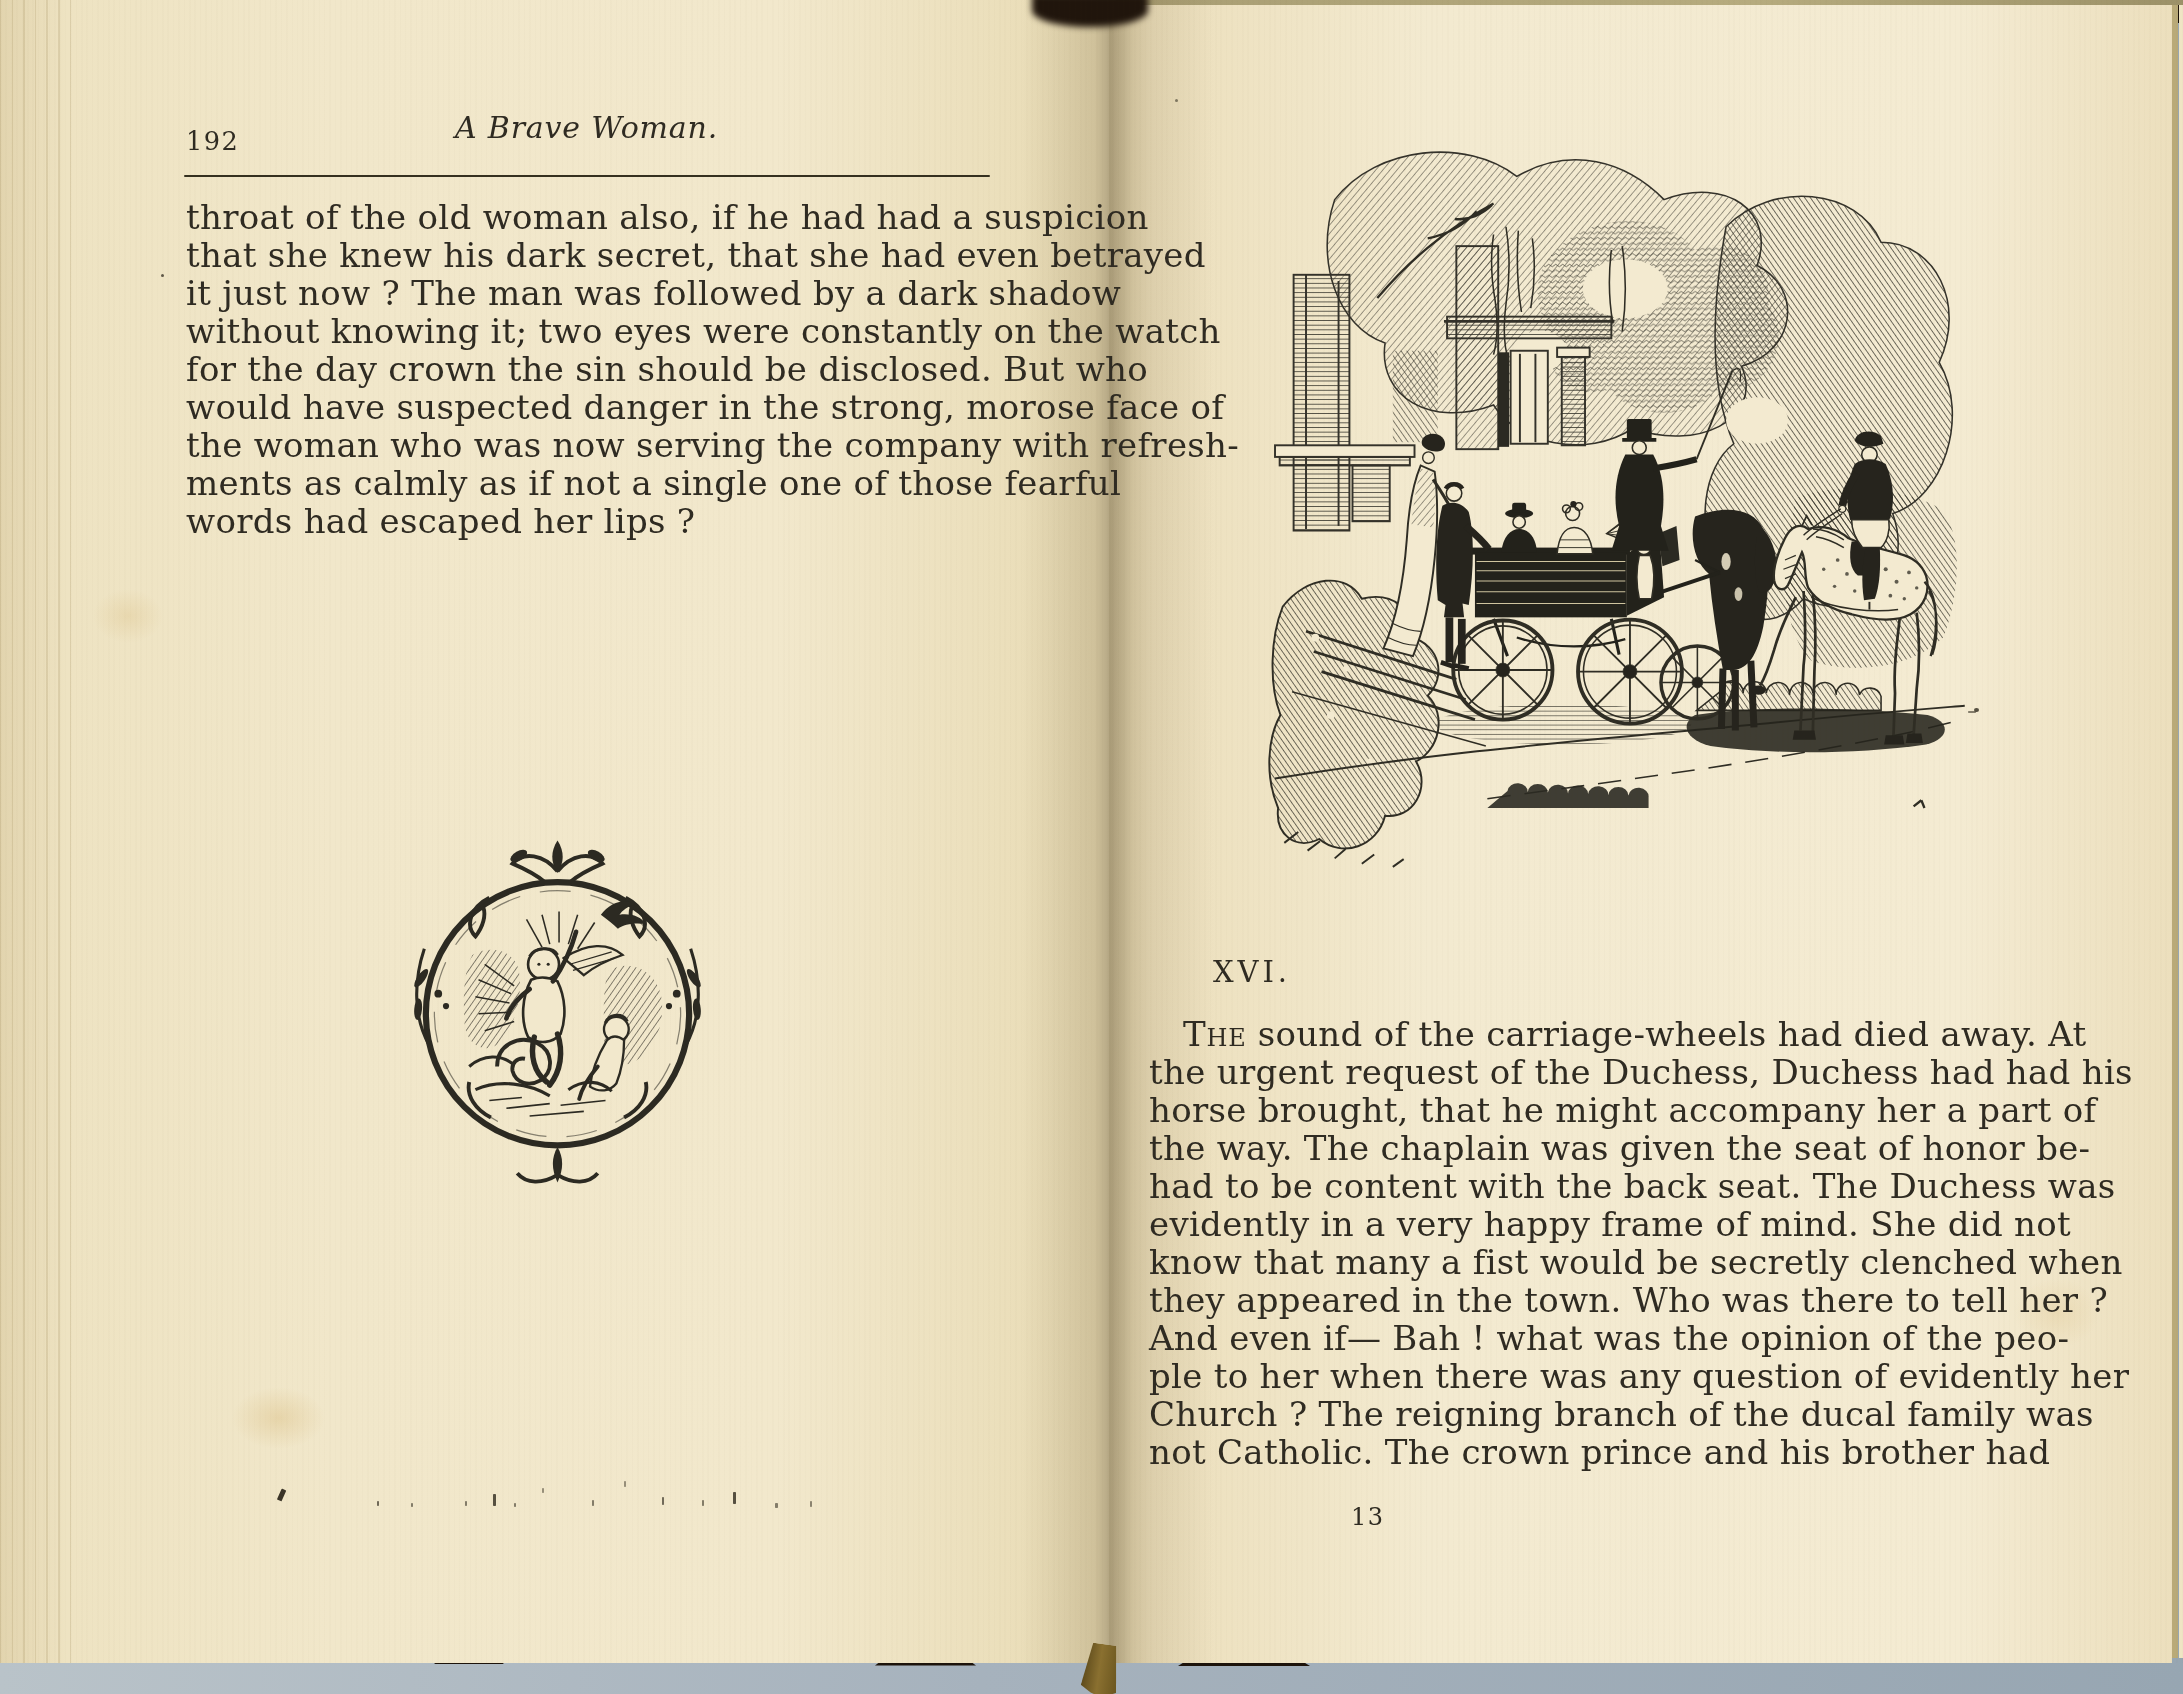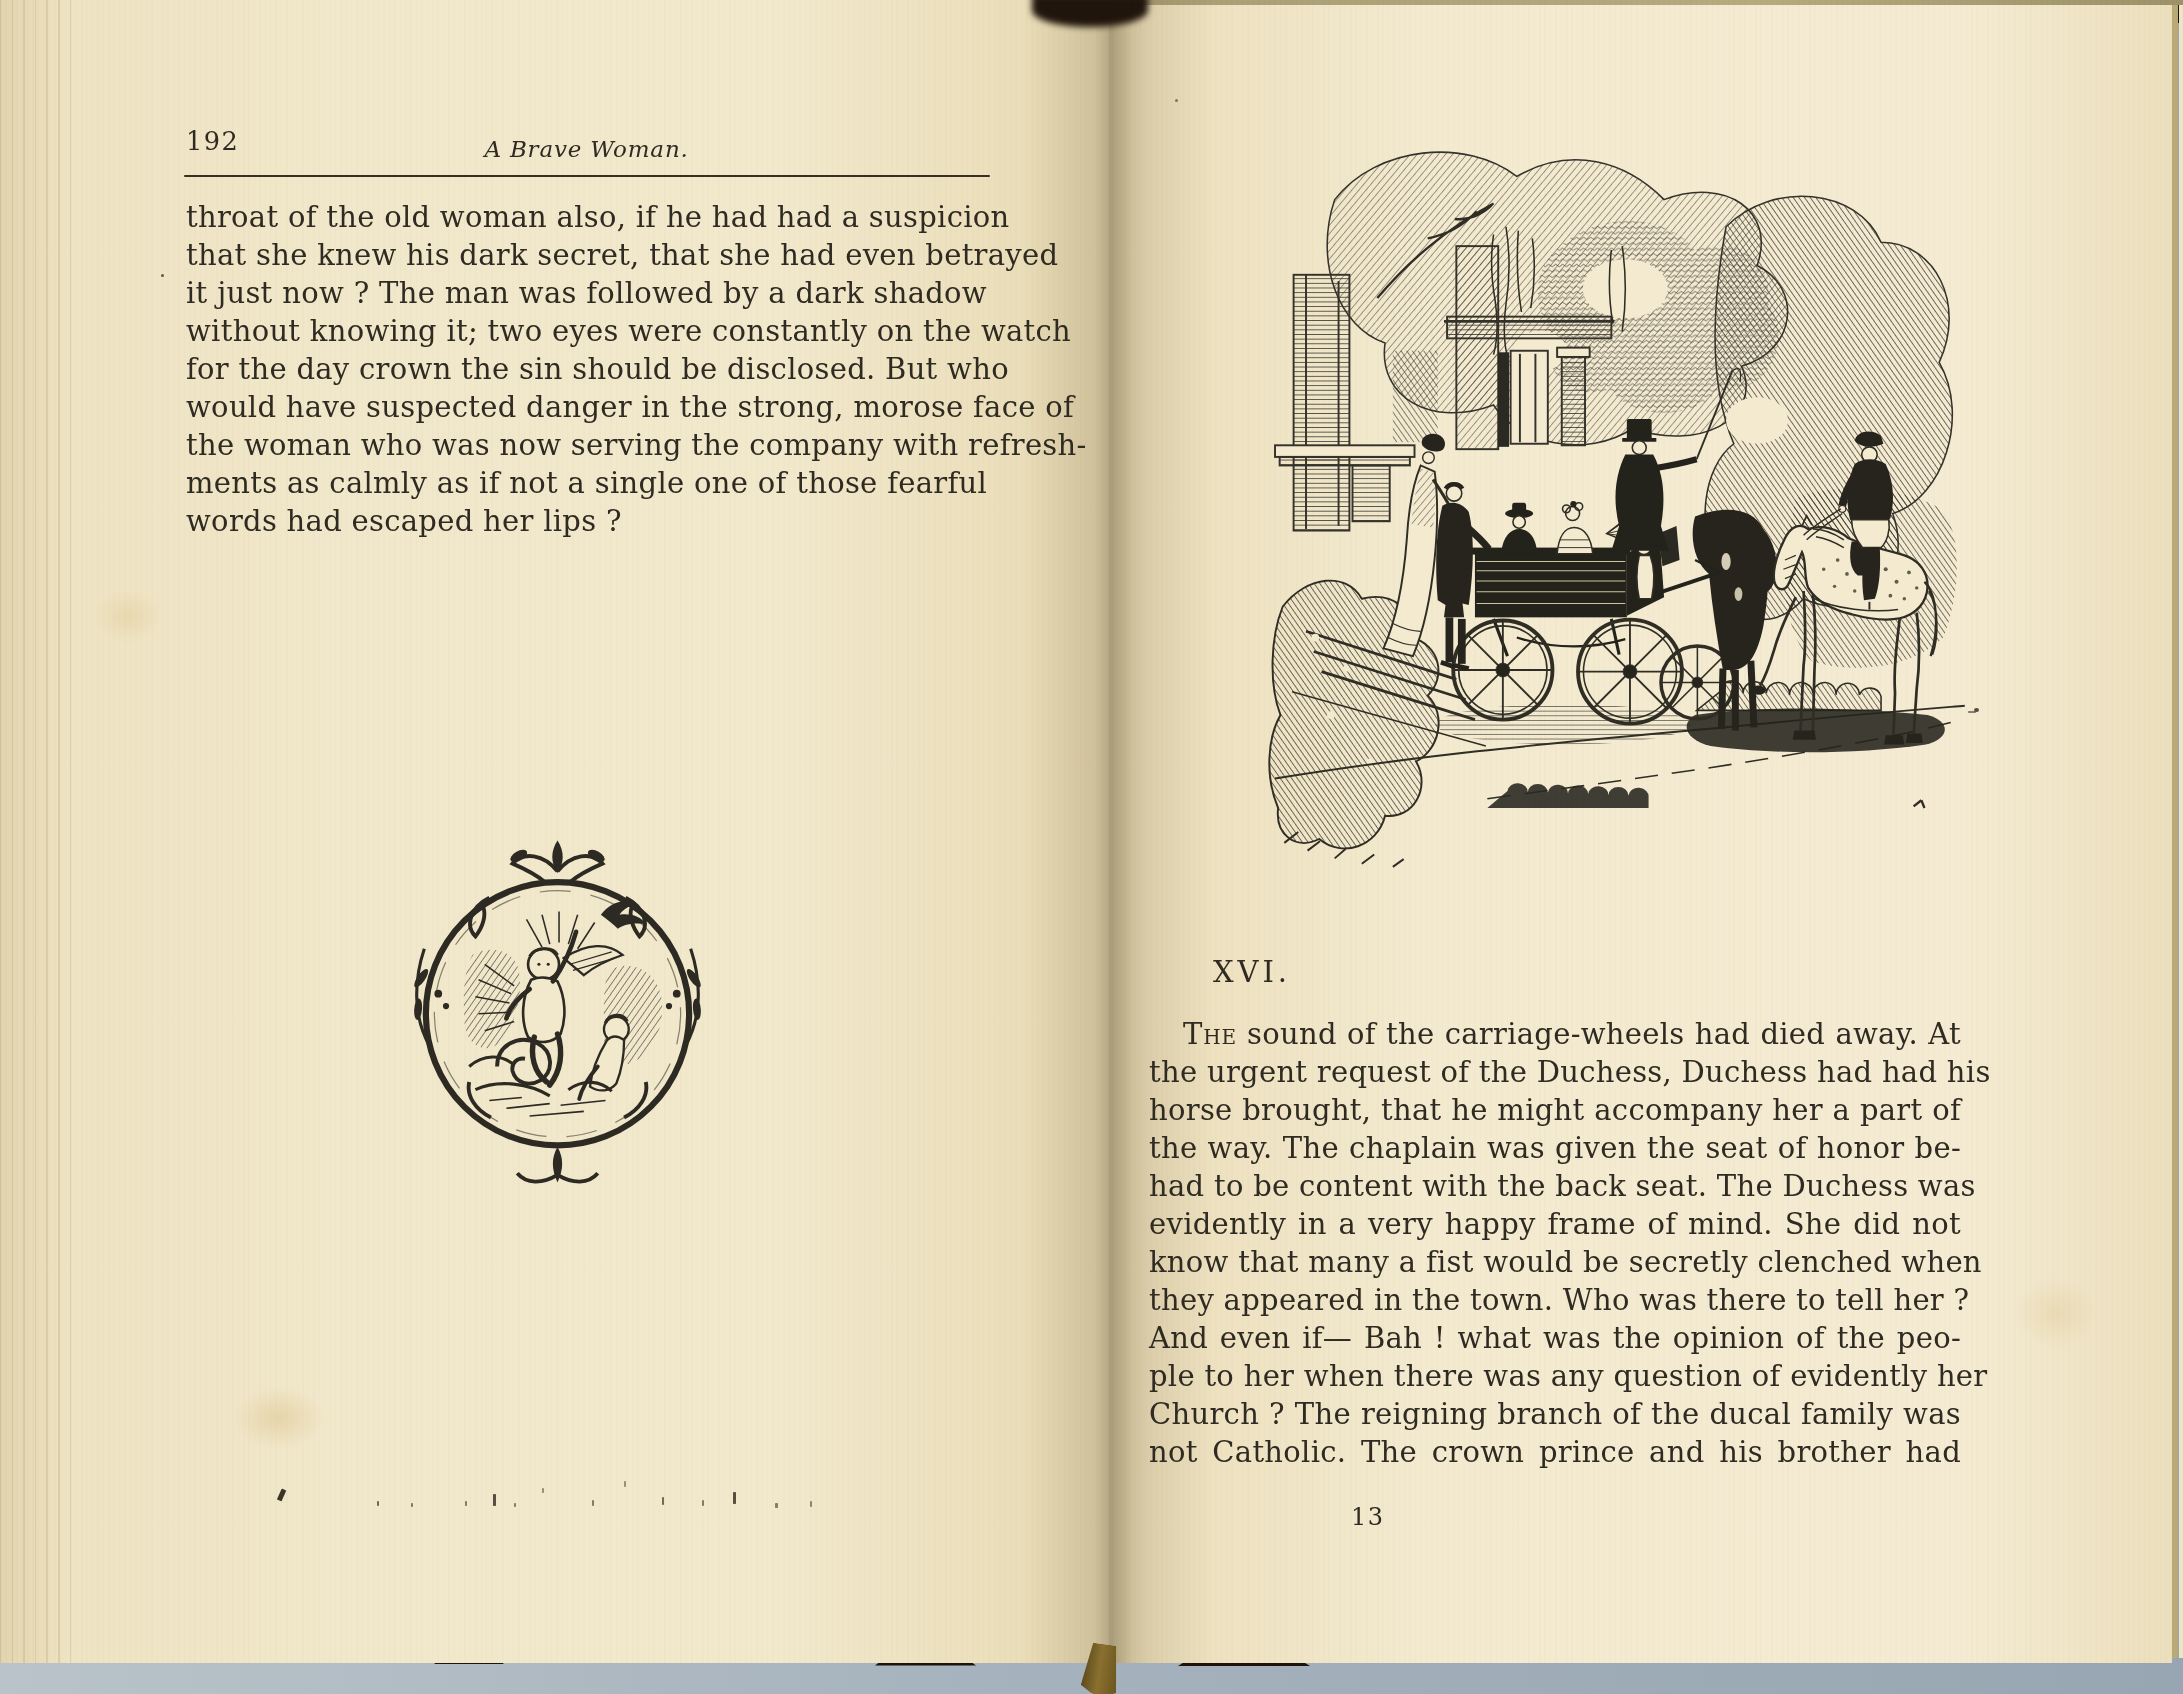--- a/index.html
+++ b/index.html
@@ -26,27 +26,27 @@
   .top-tan{position:absolute;left:1116px;top:0;width:1068px;height:5.4px;
     background:linear-gradient(90deg,#a99e74,#b6ab7e 60%,#9c9168);}
   .gutter-shadow{position:absolute;left:1021px;top:0;width:194px;height:1663px;
     background:linear-gradient(90deg,rgba(0,0,0,0) 0,rgba(94,74,38,.18) 38%,rgba(60,45,20,.30) 46%,rgba(94,74,38,.14) 58%,rgba(0,0,0,0) 100%);}
   .gutter-top-dark{position:absolute;left:1032px;top:-6.2px;width:116px;height:33px;
     background:#20150c;border-radius:0 0 60% 60%;filter:blur(3.1px);}
   .texture{position:absolute;left:0;top:0;width:2183px;height:1663px;pointer-events:none;
     background:repeating-linear-gradient(90deg,rgba(80,60,20,.016) 0 1.5px,rgba(0,0,0,0) 1.5px 5.4px);}
   
   .pagenum{position:absolute;left:186px;top:126px;font-size:25.6px;letter-spacing:1.5px;}
-  .runtitle{position:absolute;left:186px;top:136px;width:801px;text-align:center;
-            font-style:italic;font-size:23px;letter-spacing:0.8px;}
+  .runtitle{position:absolute;left:186px;top:110px;width:801px;text-align:center;
+            font-style:italic;font-size:30px;letter-spacing:0.8px;}
   .headrule{position:absolute;left:184px;top:175px;width:806px;height:2.3px;background:#35301f;border-radius:1.5px;}
   .textblock{position:absolute;}
   .tb-left{left:186px;top:198px;width:801px;}
   .tb-right{left:1149px;top:1015px;width:812px;}
-  .tline{font-size:29px;height:38px;line-height:38px;letter-spacing:0.3px;
+  .tline{font-size:34px;height:38px;line-height:38px;letter-spacing:0.3px;
          text-align:justify;text-align-last:justify;white-space:nowrap;}
   .tline.lastline{text-align-last:left;}
   .lead{font-variant:small-caps;letter-spacing:0.8px;}
   .indent{display:inline-block;width:34px;}
   .chapterhead{position:absolute;left:1213px;top:955px;width:812px;text-align:left;
                font-size:29px;letter-spacing:3.9px;}
   .sigmark{position:absolute;left:1351px;top:1503px;font-size:24px;letter-spacing:1.5px;}
   
   .ill{position:absolute;left:1261px;top:95px;width:717px;height:806px;}
   .orn{position:absolute;left:398px;top:834px;width:319px;height:355px;}

